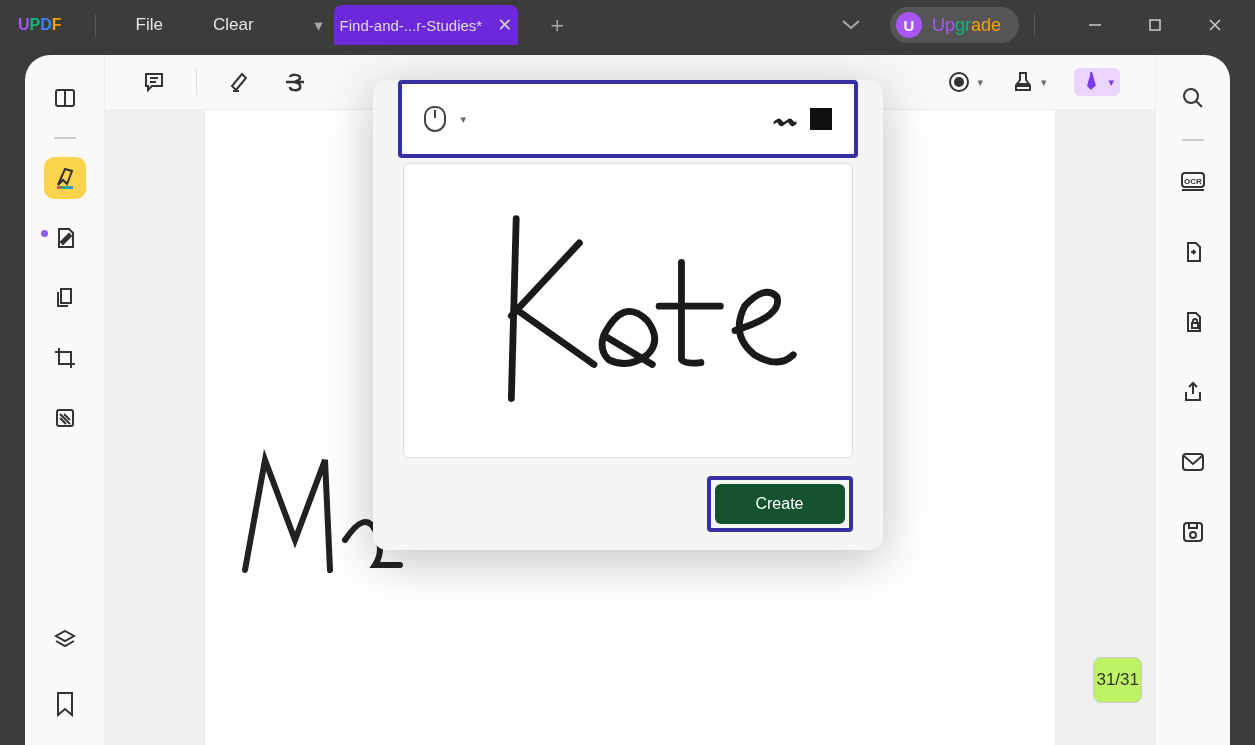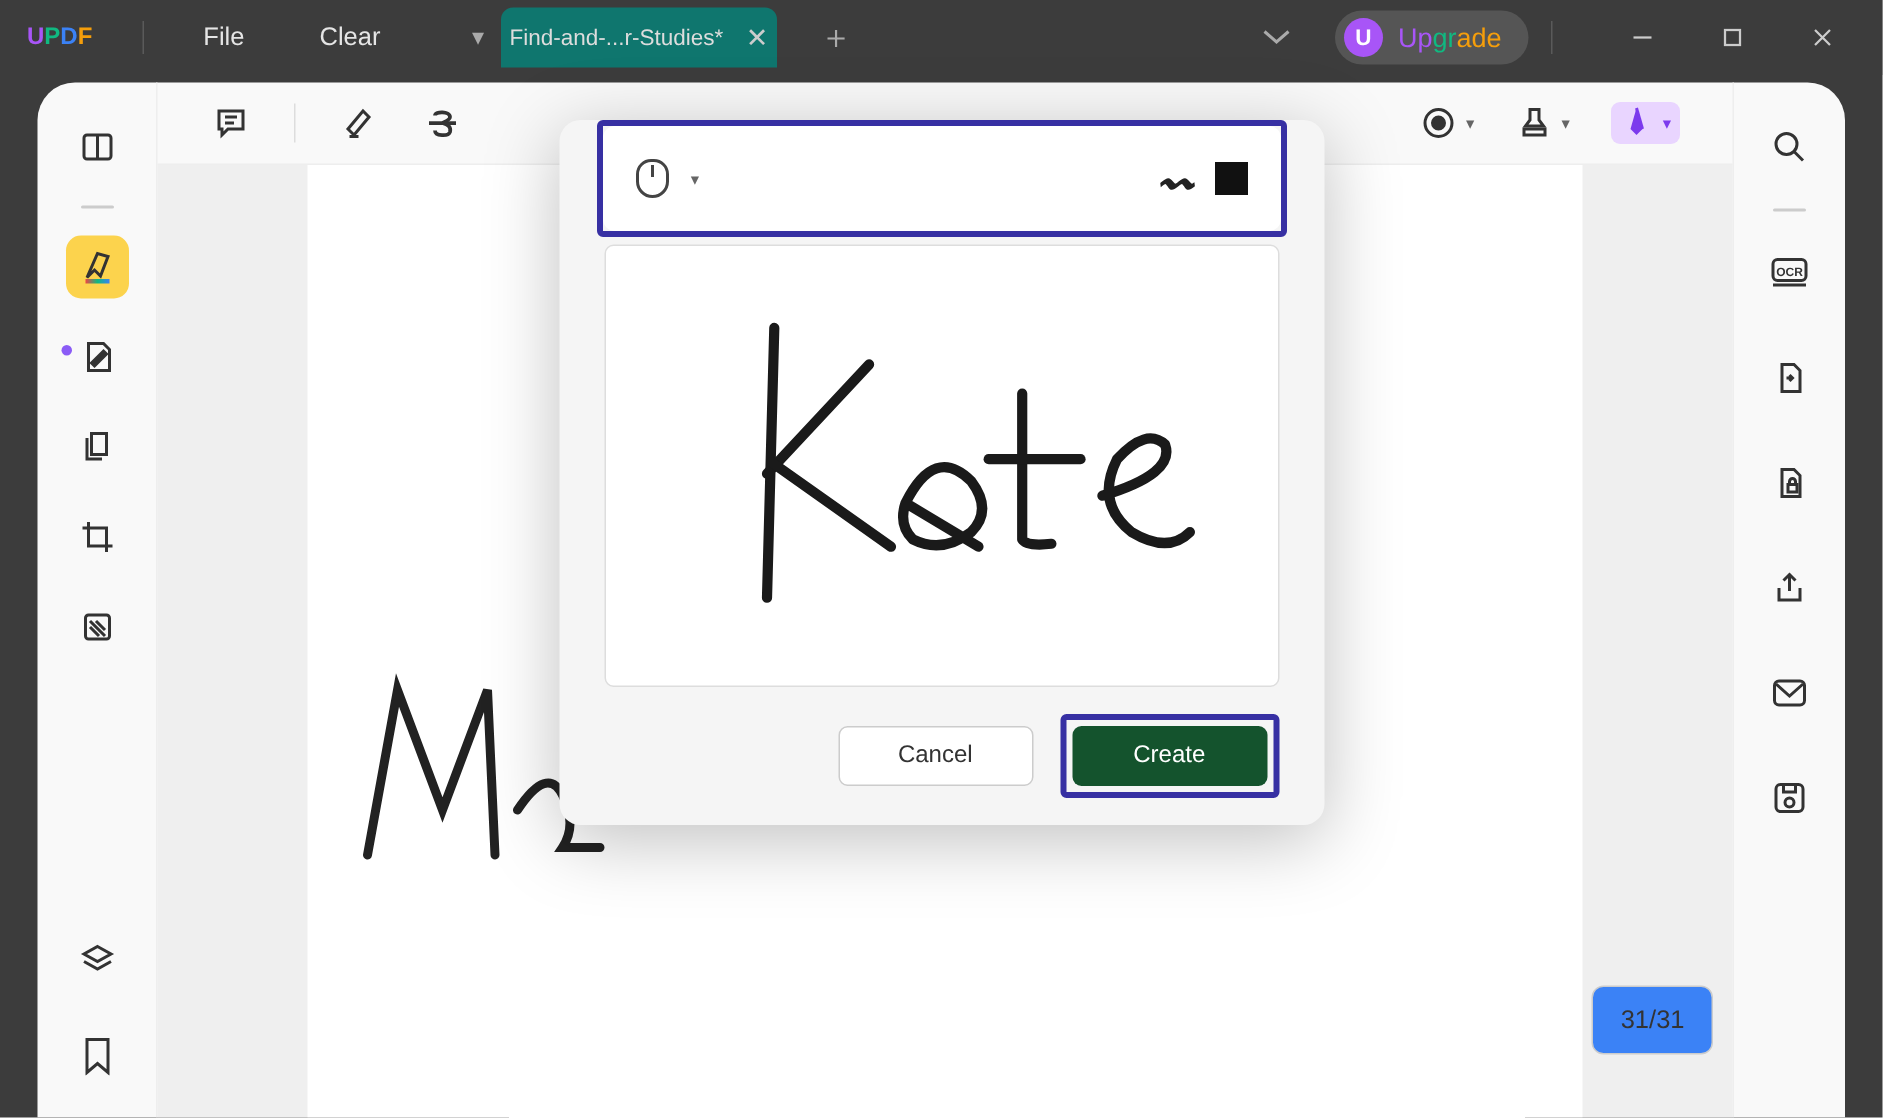--- a/index.html
+++ b/index.html
@@ -9,21 +9,21 @@
 .titlebar { height: 50px; background: #3c3c3c; display: flex; align-items: center; padding: 0 10px; }
 .logo { font-weight: bold; font-size: 16px; margin: 0 18px 0 8px; }
 .logo .u { color: #a855f7; }
 .logo .p { color: #10b981; }
 .logo .d { color: #3b82f6; }
 .logo .f { color: #f59e0b; }
 .tb-sep { width: 1px; height: 22px; background: #5a5a5a; margin: 0 15px; }
 .menu-item { color: #e5e5e5; font-size: 17px; padding: 0 25px; cursor: pointer; }
 .tab-dropdown { width: 30px; height: 30px; display: flex; align-items: center; justify-content: center; color: #aaa; cursor: pointer;}
 .tab-area { display: flex; align-items: center; margin-left: 25px; }
-.tab { background: #0f766e; color: #ddd; height: 40px; display: flex; align-items: center; padding: 0 6px; border-radius: 8px 8px 0 0; font-size: 15px; gap: 15px;}
+.tab { background: #6d28d9; color: #ddd; height: 40px; display: flex; align-items: center; padding: 0 6px; border-radius: 8px 8px 0 0; font-size: 15px; gap: 15px;}
 .tab-close { color: #ccc; font-size: 18px; cursor: pointer; }
 .tab-new { color: #aaa; font-size: 22px; margin-left: 28px; cursor: pointer; }
 .spacer { flex: 1; }
 .chev-down { color: #aaa; font-size: 18px; margin-right: 30px; cursor: pointer;}
 .upgrade { display: flex; align-items: center; background: #555; border-radius: 18px; padding: 5px 18px 5px 6px; gap: 10px; cursor: pointer;}
 .upgrade-badge { width: 26px; height: 26px; background: #a855f7; border-radius: 50%; color: white; display: flex; align-items: center; justify-content: center; font-size: 15px; font-weight: bold;}
 .upgrade-text .up { color: #a855f7; } .upgrade-text .gr { color: #10b981; } .upgrade-text .ade { color: #f59e0b; }
 .upgrade-text { font-size: 18px; }
 .win-controls { display: flex; gap: 30px; margin-left: 30px; margin-right: 15px; }
 .win-btn { width: 30px; height: 30px; display: flex; align-items: center; justify-content: center; color: #ccc; cursor: pointer; font-size: 16px; }
@@ -46,21 +46,21 @@
 .tool.sign-active { background: #e9d5ff; border-radius: 6px; padding: 3px 6px; width: auto;}
 
 .document-area { flex: 1; background: #efefef; display: flex; justify-content: center; padding-top: 0px; position: relative; }
 .page { width: 850px; height: 100%; background: white; position: relative; }
 .bg-text { position: absolute; left: 30px; top: 280px; font-family: cursive; font-size: 100px; color: #222; }
 
 .right-sidebar { width: 75px; border-left: 1px solid #eee; display: flex; flex-direction: column; align-items: center; padding-top: 22px; gap: 28px;}
 .rsb-sep-small { width: 22px; height: 2px; background: #ccc; border-radius: 2px; margin-top:-8px; margin-bottom:-8px; }
 
 
-.page-badge { position: absolute; right: 88px; bottom: 42px; background: #3b82f6; border: 1px solid #ccc; border-radius: 8px; padding: 12px 18px; font-size: 17px; color: #333; }
+.page-badge { position: absolute; right: 88px; bottom: 42px; background: #bef264; border: 1px solid #ccc; border-radius: 8px; padding: 12px 2px; font-size: 17px; color: #333; }
 
 
 .modal { position: absolute; top: 80px; left: 50%; transform: translateX(-50%); width: 510px; background: #f5f5f5; border-radius: 14px; box-shadow: 0 10px 50px rgba(0,0,0,0.25); z-index: 100; padding-bottom: 18px;}
 .modal-title { text-align: center; font-size: 18px; color: #333; padding: 18px 0 15px; font-weight: 400;}
 .highlight-box { margin: 0 25px; border: 4px solid #3730a3; border-radius: 4px; }
 .sig-toolbar { height: 70px; background: white; border-radius: 8px; display: flex; align-items: center; padding: 0 22px; gap: 15px;}
 .mouse-icon { width: 22px; height: 26px; border: 2px solid #444; border-radius: 11px 11px 12px 12px; position: relative; }
 .mouse-icon::after { content: ''; position: absolute; top: 2px; left: 50%; width: 2px; height: 8px; background: #444; transform: translateX(-50%); }
 .sig-spacer { flex: 1; }
 .stroke-prev { font-size: 22px; font-weight: bold; color: #222; font-style: italic;}
@@ -308,18 +308,17 @@
         <path d="M63 102 L145 160"></path>
         <path d="M155 130 Q175 90 200 115 Q215 135 200 150 Q180 165 160 155 Q150 145 155 130 L205 160"></path>
         <path d="M235 55 L235 155 Q238 160 255 158"></path>
         <path d="M212 100 L275 100"></path>
         <path d="M290 125 Q340 110 333 90 Q320 78 300 100 Q285 130 310 150 Q335 165 350 150"></path>
       </g>
     </svg>
   </div>
   <div class="modal-buttons">
     <div class="btn-spacer"></div>
-    <button class="btn">Cancel</button>
     <div class="create-wrap">
       <button class="btn primary">Create</button>
     </div>
   </div>
 </div>
 
 </body></html>

